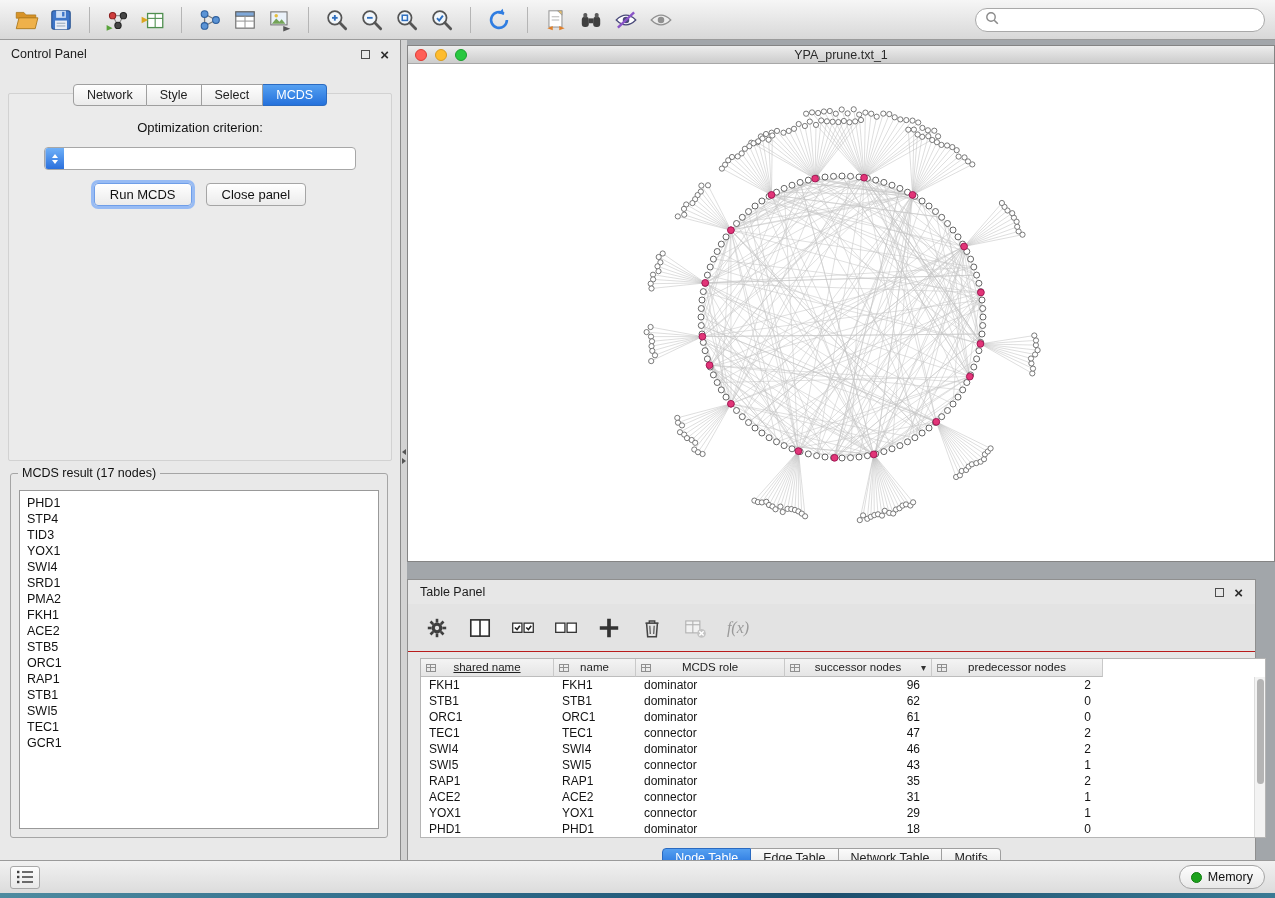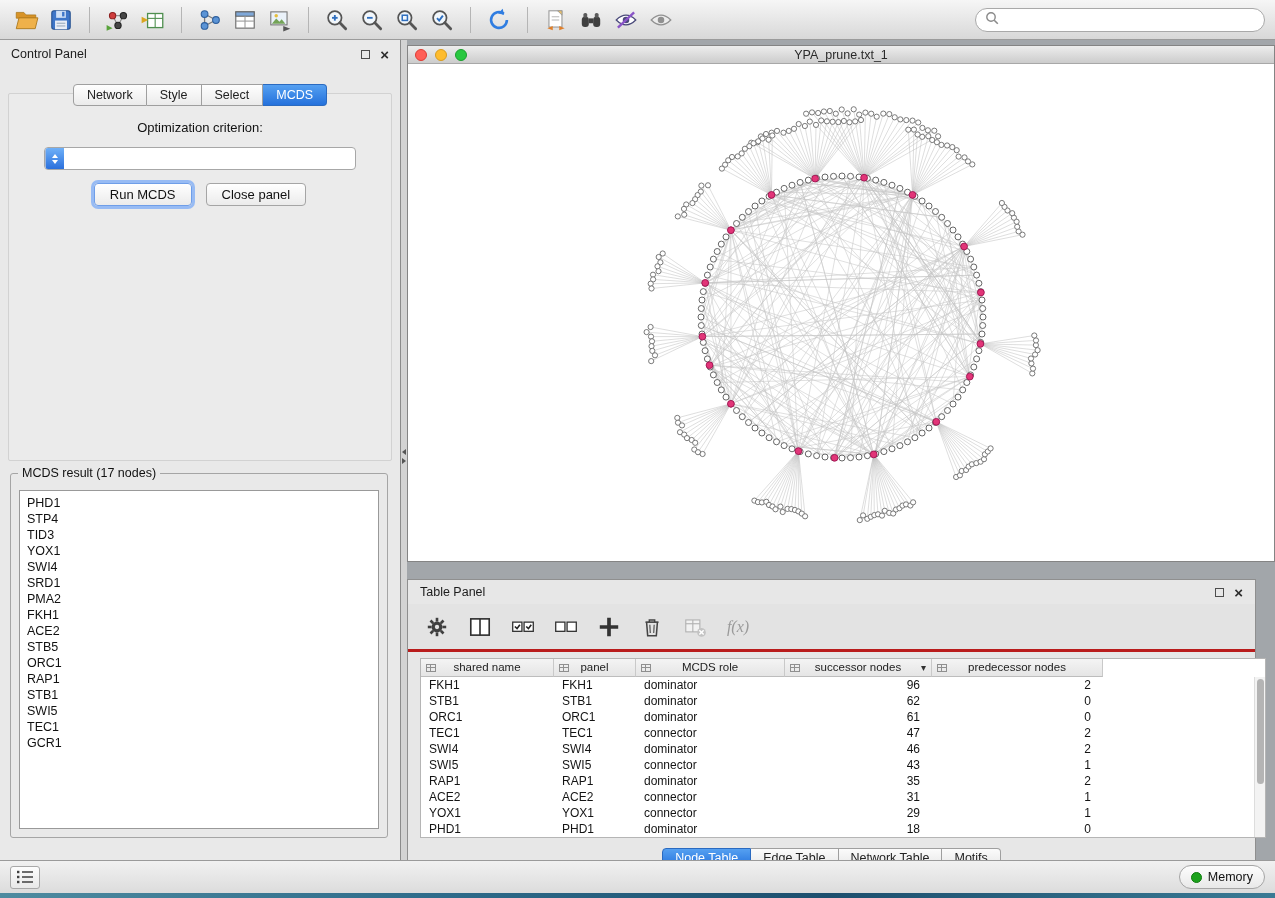--- a/index.html
+++ b/index.html
@@ -52,21 +52,21 @@
 .net-title{font-size:12.5px;color:#2b2b2b}
 .tl{position:absolute;top:3px;width:12px;height:12px;border-radius:50%}
 .tl.red{left:7px;background:#ff5f57;border:1px solid #dd3b33}
 .tl.yellow{left:27px;background:#febc2e;border:1px solid #d89c1e}
 .tl.green{left:47px;background:#28c840;border:1px solid #1a9e2e}
 .net-canvas{position:relative;width:866px;height:497px;background:#fff;overflow:hidden}
 
 
 #table-panel{position:absolute;left:407px;top:579px;width:849px;height:291px;background:#e7e7e7;border:1px solid #8f8f8f}
 .tp-header{height:24px;display:flex;align-items:center;padding:0 12px;font-size:12.5px;color:#1c1c1c}
-.tp-toolbar{position:absolute;left:0;top:24px;width:100%;height:48px;display:flex;align-items:center;padding-left:14px;gap:13px;background:#e3e3e3;border-bottom:3px solid #b91c1c}
+.tp-toolbar{position:absolute;left:0;top:24px;width:100%;height:48px;display:flex;align-items:center;padding-left:14px;gap:13px;background:#e3e3e3;border-bottom:1px solid #b91c1c}
 .tt-btn{width:30px;height:30px;display:flex;align-items:center;justify-content:center}
 .fx-label{font-family:"Liberation Serif",serif;font-style:italic;font-size:16px;color:#9a9a9a}
 .tp-table{position:absolute;left:12px;top:78px;width:846px;height:180px;background:#fff;border:1px solid #b5b5b5;overflow:hidden}
 .thead{display:flex;height:18px}
 .th{position:relative;height:18px;line-height:17px;font-size:11.5px;color:#222;text-align:center;background:linear-gradient(#f4f4f4,#e5e5e5);border-right:1px solid #c9c9c9;border-bottom:1px solid #bdbdbd;white-space:nowrap;overflow:hidden}
 .th-icon{position:absolute;left:5px;top:5px;width:10px;height:8px;border:1px solid #8f8f8f;background:linear-gradient(#8f8f8f,#8f8f8f) 0 2px/100% 1px no-repeat,linear-gradient(#8f8f8f,#8f8f8f) 3px 0/1px 100% no-repeat}
 .sort-arrow{position:absolute;right:5px;top:0;font-size:10px;color:#333}
 .tr{display:flex;height:16px}
 .td{height:16px;line-height:16px;font-size:12px;color:#141414;white-space:nowrap;overflow:hidden}
 .td.txt{padding-left:8px;text-align:left}
@@ -1098,22 +1098,22 @@
             <line x1="16" y1="15" x2="20" y2="19" stroke="#fff" stroke-width="1.4"></line>
             <line x1="20" y1="15" x2="16" y2="19" stroke="#fff" stroke-width="1.4"></line>
           </svg>
         </div>
         <div class="tt-btn">
           <span class="fx-label">f(x)</span>
         </div>
       </div>
     <div class="tp-table">
       <div class="thead">
-          <div class="th" style="width: 133px;"><span class="th-icon"></span><span>shared name</span></div>
-          <div class="th" style="width: 82px;"><span class="th-icon"></span><span>panel</span></div>
+          <div class="th" style="width: 133px; text-decoration: underline;"><span class="th-icon"></span><span>shared name</span></div>
+          <div class="th" style="width: 82px;"><span class="th-icon"></span><span>name</span></div>
           <div class="th" style="width: 149px;"><span class="th-icon"></span><span>MCDS role</span></div>
           <div class="th" style="width: 147px;"><span class="th-icon"></span><span>successor nodes</span><span class="sort-arrow">▾</span></div>
           <div class="th" style="width: 171px;"><span class="th-icon"></span><span>predecessor nodes</span></div>
         </div>
       <div class="tbody">
           <div class="tr">
             <div class="td txt" style="width: 133px;">FKH1</div>
             <div class="td txt" style="width: 82px;">FKH1</div>
             <div class="td txt" style="width: 149px;">dominator</div>
             <div class="td num" style="width: 147px;">96</div>

